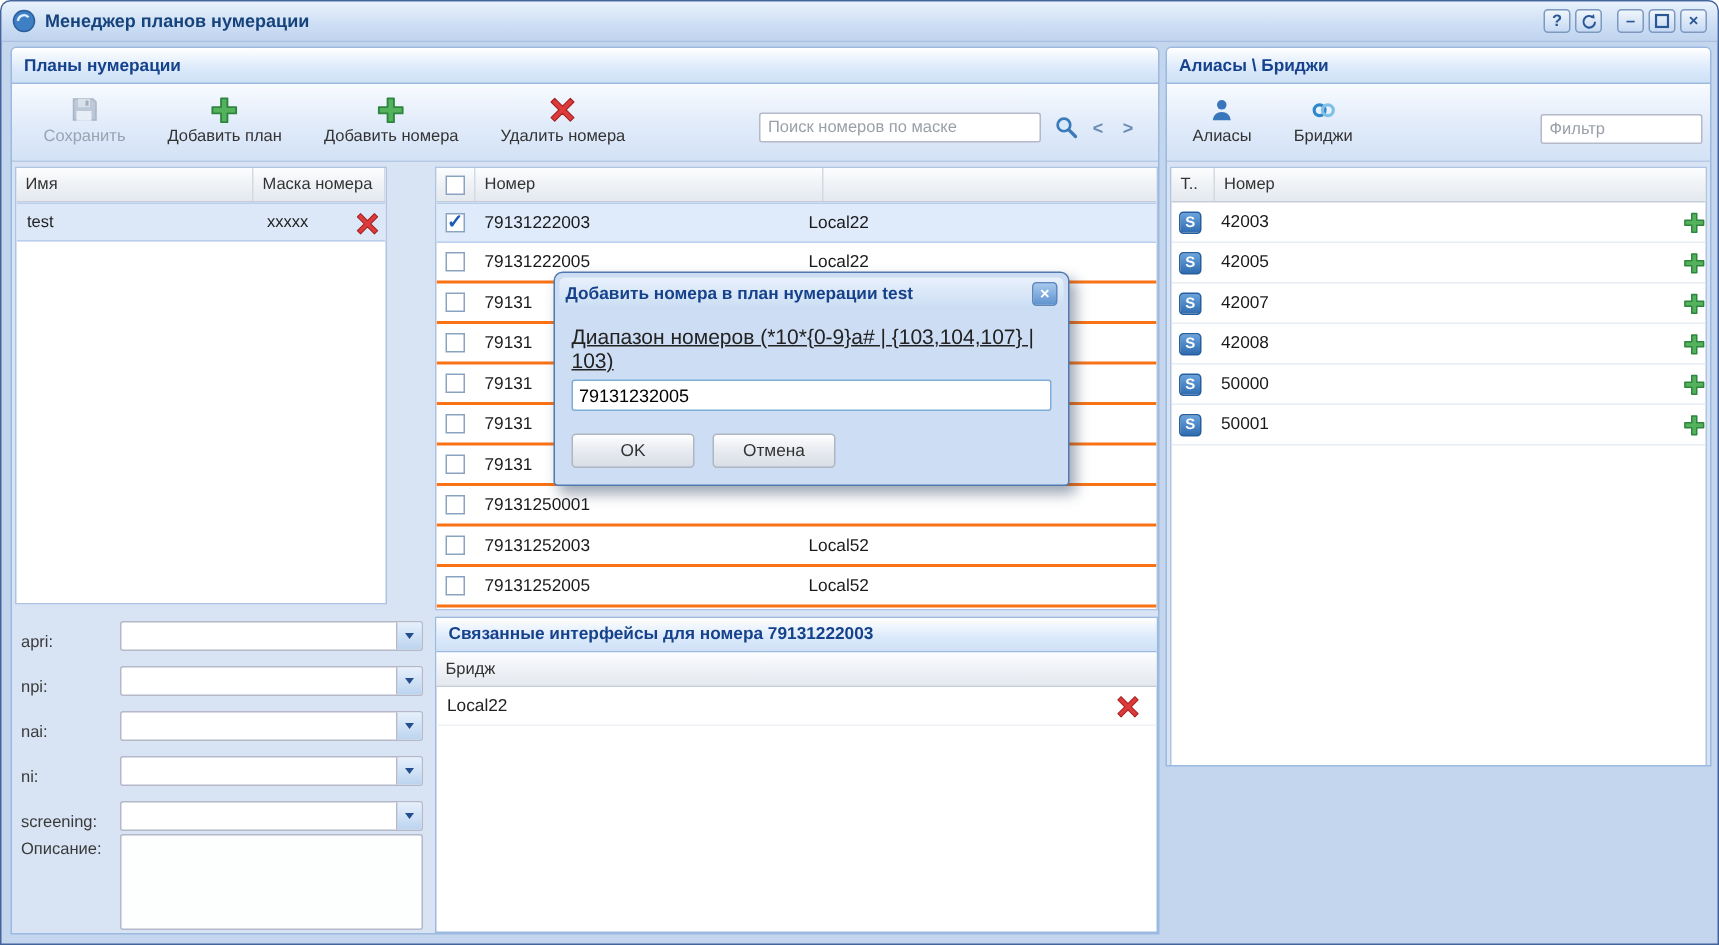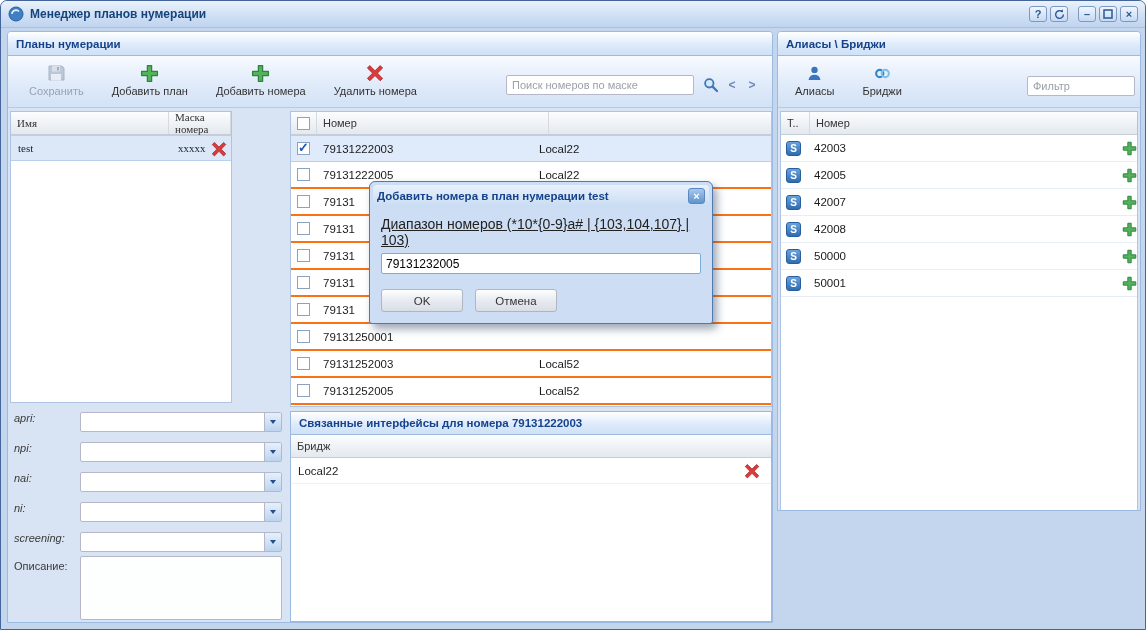--- a/index.html
+++ b/index.html
@@ -41,42 +41,42 @@
   .search-input { width:188px; }
   .mag-btn { margin-left:8px; width:18px; height:18px; cursor:pointer; display:flex; align-items:center; justify-content:center; }
   .nav-btn { width:16px; height:18px; margin-left:4px; color:#6a8ab8; font-weight:bold; font-size:12px; text-align:center; line-height:18px; cursor:pointer; }
 
   
   .grid { position:absolute; background:#fff; border:1px solid #aec4e2; overflow:hidden; }
   .grid-header { height:23px; display:flex; align-items:stretch; color:#333;
     background:linear-gradient(#fcfdfe,#eef1f5 55%,#e4e9ef); border-bottom:1px solid #c5cdd8; }
   .gh-cell { display:flex; align-items:center; padding:0 6px; border-right:1px solid #d4dae2; cursor:pointer; }
 
-  .plans-grid { left:2px; top:79px; width:222px; height:292px;font-family:Liberation Serif, serif; }
+  .plans-grid { left:2px; top:79px; width:248px; height:292px; }
   .pg-name { width:158px; }
   .pg-mask { flex:1; }
   .prow { height:26px; display:flex; align-items:center; position:relative; border-bottom:1px solid #eef1f5; }
   .prow.selected { background:#dce8f8; border-top:1px solid #b9cfec; border-bottom:1px solid #b9cfec; }
   .prow .p-name { width:158px; padding-left:7px; }
   .prow .p-mask { padding-left:9px; }
   .row-x { position:absolute; right:4px; top:5px; width:16px; height:16px; cursor:pointer; }
 
   .numbers-grid { left:282px; top:79px; width:482px; height:296px; }
   .gh-cb { width:26px; display:flex; align-items:center; justify-content:center; border-right:1px solid #d4dae2; cursor:pointer; }
   .gh-num { width:232px; }
   .gh-rest { flex:1; border-right:none; }
   .nrow { height:27px; display:flex; align-items:center; border-bottom:2px solid #f97316; }
   .nrow.selected { background:#dfeafb; border-top:1px solid #b9cfec; border-bottom:1px solid #b9cfec; }
   .cb { width:13px; height:13px; margin-left:6px; border:1px solid #8aa3c1; background:#fff; position:relative; cursor:pointer; flex:none; }
   .cb.checked::after { content:"✓"; position:absolute; left:0px; top:-3px; color:#1c5bb5; font-weight:bold; font-size:13px; }
   .c-num { width:225px; padding-left:13px; font-size:11.5px; color:#1a1a1a; }
   .c-bridge { padding-left:4px; font-size:11.5px; color:#1a1a1a; }
 
   
-  .frow { position:absolute; left:6px; display:flex; align-items:flex-start; height:22px;font-style:italic; }
+  .frow { position:absolute; left:6px; display:flex; align-items:flex-end; height:22px; }
   .frow label { width:66px; color:#3a3a3a; }
   .combo { display:flex; width:202px; height:20px; border:1px solid #b5b8c8; border-radius:2px; background:#fff; cursor:pointer; }
   .combo-text { flex:1; }
   .combo-btn { width:17px; background:linear-gradient(#e6f0fc,#bcd4ef); border-left:1px solid #b5b8c8; display:flex; align-items:center; justify-content:center; }
   .combo-arrow { width:0; height:0; border-left:3.5px solid transparent; border-right:3.5px solid transparent; border-top:4.5px solid #244f8c; }
   .desc-label { position:absolute; left:6px; top:528px; color:#3a3a3a; }
   .desc-area { position:absolute; left:72px; top:524px; width:202px; height:64px; border:1px solid #b5b8c8; border-radius:2px; background:#fdfefe; resize:none; font:11px "Liberation Sans",sans-serif; }
 
   
   .subpanel { position:absolute; left:282px; top:379px; width:482px; height:211px; border:1px solid #9cb9e0; background:#fff; }

